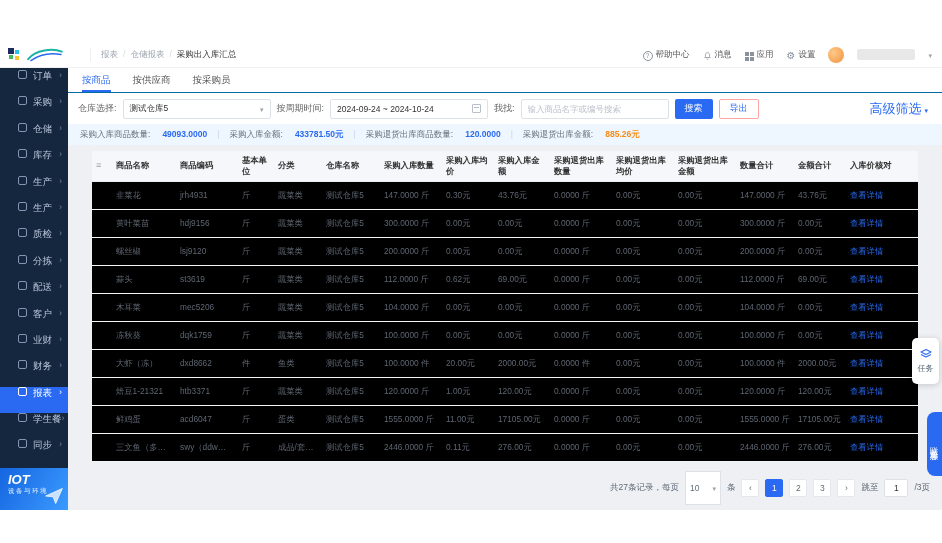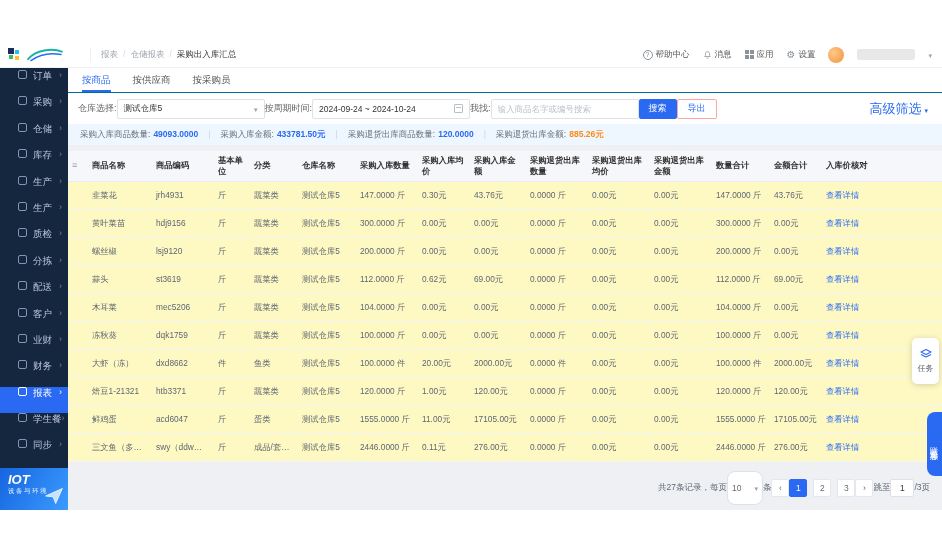--- a/index.html
+++ b/index.html
@@ -15,21 +15,21 @@
   .logo-mark i{position:absolute;display:block}
   .lm1{left:0;top:1px;width:6px;height:6px;background:#1d2b63}
   .lm2{left:7px;top:3px;width:4px;height:4px;background:#29c3e8}
   .lm3{left:1px;top:8px;width:4px;height:4px;background:#3bbd62}
   .lm4{left:7px;top:9px;width:4px;height:4px;background:#f7c531}
   .breadcrumb{display:flex;align-items:center;font-size:8.5px;color:#9aa2ad;margin-left:2px;border-left:1px solid #f0f0f0;padding-left:10px;height:14px}
   .bc{cursor:pointer}
   .bc:not(:last-child)::after{content:"/";margin:0 5px;color:#d4d8de;cursor:default}
   .bc.current{color:#333;cursor:default}
   .top-actions{margin-left:auto;display:flex;align-items:center;gap:13px;padding-right:10px;font-size:8.5px;color:#555}
-  .top-link{display:flex;align-items:center;gap:3px;cursor:pointer}
+  .top-link{display:flex;align-items:flex-end;gap:3px;cursor:pointer}
   .circle-q{width:10px;height:10px;border:1px solid #8a929c;border-radius:50%;display:flex;align-items:center;justify-content:center;font-size:7px;color:#8a929c}
   .grid-ico{width:9px;height:9px;background:
       linear-gradient(#8a929c,#8a929c) 0 0/4px 4px no-repeat,
       linear-gradient(#8a929c,#8a929c) 5px 0/4px 4px no-repeat,
       linear-gradient(#8a929c,#8a929c) 0 5px/4px 4px no-repeat,
       linear-gradient(#8a929c,#8a929c) 5px 5px/4px 4px no-repeat}
   .gear-ico{font-size:10px;color:#8a929c;line-height:1}
   .avatar{width:16px;height:16px;border-radius:50%;background:radial-gradient(circle at 35% 35%,#ffc98a,#f0923c);flex:none;cursor:pointer}
   .redacted{width:58px;height:11px;background:#e8e8e8;border-radius:2px}
   .chev-down::after{content:"▾";font-size:7px;color:#9aa2ad}
@@ -51,43 +51,43 @@
   .iot-plane{position:absolute;right:3px;bottom:4px;opacity:.95}
 
   
   .content{position:absolute;left:68px;top:26px;right:0;bottom:0;overflow:hidden}
   .tabs-card{background:#fff}
   .tabs{height:25px;display:flex;align-items:stretch;padding:0 14px;gap:22px;border-bottom:1px solid #0369a1;font-size:9.5px;color:#555}
   .tab{display:flex;align-items:center;position:relative;cursor:pointer}
   .tab.active{color:#2a6af2}
   .tab.active::after{content:"";position:absolute;left:0;right:0;bottom:0;height:2px;background:#2a6af2}
 
-  .filters{height:31px;display:flex;align-items:center;padding:0 10px;background:#fff;font-size:9px;color:#666}
+  .filters{height:31px;display:flex;align-items:center;padding:0 10px;gap:6px;background:#fff;font-size:9px;color:#666}
   .flabel{flex:none}
   .fbox{height:20px;border:1px solid #dde1e8;border-radius:2px;background:#fff;display:flex;align-items:center;padding:0 6px;color:#333;font-size:8.5px;cursor:pointer}
   .f-select{width:148px;justify-content:space-between}
   .f-date{width:158px;justify-content:space-between}
   .f-input{width:148px;cursor:text}
   input.search{border:none;outline:none;width:100%;font-size:8.5px;color:#333;font-family:inherit;background:transparent}
   input.search::placeholder{color:#b9bfc9}
   .btn-primary{height:20px;padding:0 10px;background:#2a6af2;color:#fff;border:none;border-radius:2px;font-size:9px;cursor:pointer;font-family:inherit}
   .btn-outline{height:20px;padding:0 10px;background:#fff;color:#2a6af2;border:1px solid #fca5a5;border-radius:2px;font-size:9px;cursor:pointer;font-family:inherit}
   .advanced{margin-left:auto;color:#2a6af2;font-size:13px;display:flex;align-items:center;gap:3px;cursor:pointer;padding-right:4px}
   .advanced .chev-down::after{color:#2a6af2}
   .cal-ico{width:9px;height:9px;border:1px solid #b9bfc9;border-radius:1px;position:relative;flex:none}
   .cal-ico::before{content:"";position:absolute;left:1px;right:1px;top:2px;height:1px;background:#b9bfc9}
 
   .summary{height:21px;background:#eef6ff;display:flex;align-items:center;padding:0 12px;font-size:8.5px;color:#68707c}
   .sum-item{display:flex;align-items:flex-start}
   .sum-item:not(:last-child)::after{content:"|";color:#c9d6e8;margin:0 10px}
-  .sum-value{margin-left:3px;font-weight:bold}
+  .sum-value{margin-left:12px;font-weight:bold}
   .sum-value.blue{color:#2a6af2}
   .sum-value.orange{color:#fa8c16}
 
-  .table-card{margin:6px 0 0;background:#fef9c3}
+  .table-card{margin:6px 24px 0;background:#000000}
   table{width:100%;border-collapse:collapse;table-layout:fixed;font-size:8.3px}
   th{background:#f6f7fa;color:#333;font-weight:bold;text-align:left;padding:4px 4px;line-height:1.3;border-bottom:1px solid #e9edf3;vertical-align:middle}
   th:nth-child(1){width:20px}
   th:nth-child(2){width:64px}
   th:nth-child(3){width:62px}
   th:nth-child(4){width:36px}
   th:nth-child(5){width:48px}
   th:nth-child(6){width:58px}
   th:nth-child(7){width:62px}
   th:nth-child(8){width:52px}
@@ -95,22 +95,22 @@
   th:nth-child(10){width:62px}
   th:nth-child(11){width:62px}
   th:nth-child(12){width:62px}
   th:nth-child(13){width:58px}
   th:nth-child(14){width:52px}
   td{padding:0 4px;height:28px;color:#5f6672;border-bottom:1px solid #f3f4f6;white-space:nowrap;overflow:hidden;text-overflow:ellipsis}
   .sort-ico{color:#9aa2ad;font-size:9px;cursor:pointer}
   .sort-ico::after{content:"≡"}
   .link{color:#2a6af2;cursor:pointer}
 
-  .pagination{display:flex;align-items:center;justify-content:flex-end;padding:9px 12px 0;font-size:8.5px;color:#606a76}
-  .pg-size{width:36px;height:34px;border:1px solid #dde1e8;border-radius:8px;display:flex;align-items:center;justify-content:space-between;padding:12px 4px;background:#fff;cursor:pointer}
+  .pagination{display:flex;align-items:center;justify-content:flex-end;gap:6px;padding:9px 12px 0;font-size:8.5px;color:#606a76}
+  .pg-size{width:36px;height:34px;border:1px solid #dde1e8;border-radius:0;display:flex;align-items:center;justify-content:space-between;padding:12px 4px;background:#fff;cursor:pointer}
   .pg-btn,.pg-nav{min-width:18px;height:18px;border-radius:2px;background:#fff;border:1px solid #e4e7ee;display:inline-flex;align-items:center;justify-content:center;color:#606a76;cursor:pointer}
   .pg-btn.active{background:#2a6af2;color:#fff;border-color:#2a6af2}
   .pg-prev::after{content:"‹"}
   .pg-next::after{content:"›"}
   .pages{display:flex;gap:6px}
   .pg-jump-input{width:24px;height:18px;border:1px solid #dde1e8;border-radius:2px;text-align:center;font-size:8.5px;color:#333;font-family:inherit;outline:none}
 
   
   .float-task{position:absolute;right:3px;top:338px;width:27px;height:46px;background:#fff;border-radius:5px;box-shadow:0 1px 6px rgba(0,0,0,.18);display:flex;flex-direction:column;align-items:center;justify-content:center;gap:3px;font-size:8px;color:#55606e;z-index:9;cursor:pointer}
   .float-service{position:absolute;right:0;top:412px;width:15px;height:64px;background:#2a6af2;color:#fff;border-radius:8px 0 0 8px;writing-mode:vertical-rl;display:flex;align-items:center;justify-content:center;font-size:8.5px;letter-spacing:2px;z-index:9;cursor:pointer}

